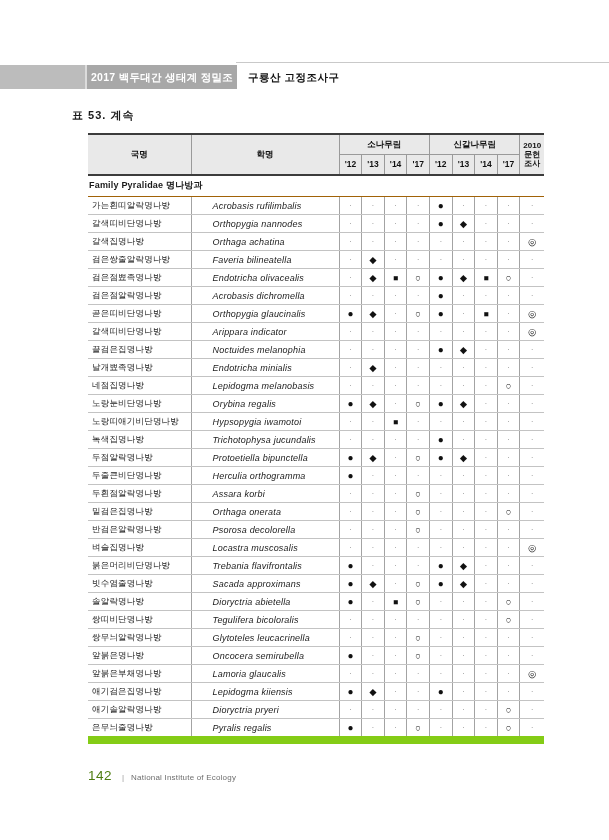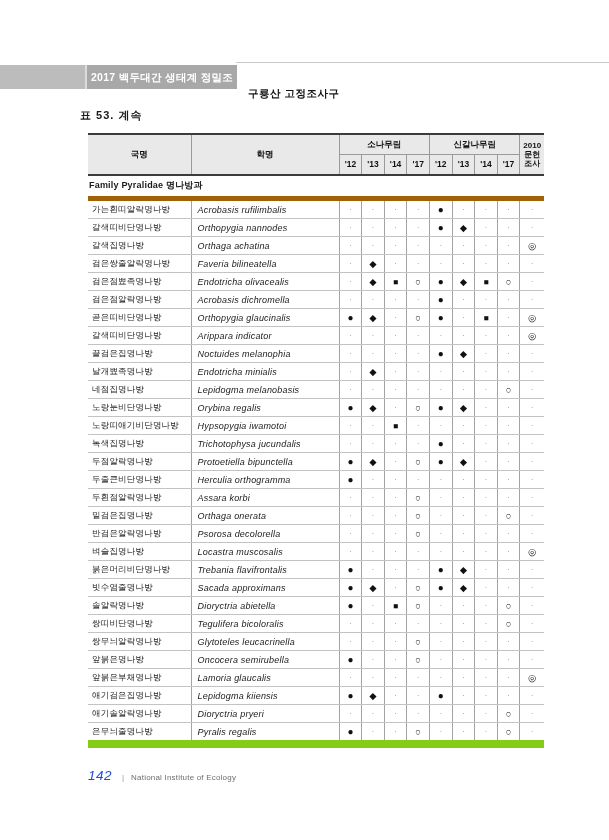--- a/index.html
+++ b/index.html
@@ -8,61 +8,61 @@
     font-family:"Liberation Sans",sans-serif;color:#1a1a1a;
   }
   
   .top-rule{position:absolute;top:62px;left:236px;width:373px;height:1px;background:#c9c9c9;}
   .band{position:absolute;top:65px;left:0;width:237px;height:24px;background:#bcbcbc;}
   .band-box{
     position:absolute;right:0;top:0;width:150px;height:24px;background:#a8a8a8;
     border-left:2px solid #dcdcdc;color:#ffffff;font-size:10.5px;font-weight:bold;
     line-height:24px;text-align:center;letter-spacing:0.3px;
   }
-  .site-label{position:absolute;top:71px;left:248px;font-size:10.5px;font-weight:bold;color:#111;letter-spacing:0.5px;margin-top:16px;}
-  .caption{position:absolute;top:108px;left:80px;font-size:11px;font-weight:bold;letter-spacing:1px;}
+  .site-label{position:absolute;top:71px;left:248px;font-size:10.5px;font-weight:bold;color:#111;letter-spacing:0.5px;}
+  .caption{position:absolute;top:108px;left:72px;font-size:11px;font-weight:bold;letter-spacing:1px;}
   
   table.species{
     position:absolute;top:133px;left:88px;width:456px;border-collapse:collapse;table-layout:fixed;
     border-top:2px solid #3c3c3c;font-size:8.5px;
   }
   col.c-kr{width:103px;} col.c-sci{width:148px;} col.c-yr{width:22.6px;} col.c-lit{width:24px;}
   thead th{
     background:#e9e9e9;font-weight:bold;font-size:8.5px;color:#111;
     border-left:1px solid #9a9a9a;border-right:1px solid #9a9a9a;border-bottom:2px solid #3c3c3c;
     padding:0;line-height:1.25;
   }
   thead tr.group-row th{height:19px;}
   thead tr.year-row th{height:19px;}
   thead th.group{border-bottom:1px solid #9a9a9a;margin-top:19px;}
   thead th:first-child{border-left:none;}
   thead th.no-right{border-right:none;}
   thead th.lit{font-size:8px;line-height:1.15;padding:1px 0;}
   tr.family-row td{
-    border:none;border-bottom:5px solid #a16207;font-weight:bold;font-size:9px;
+    border:none;border-bottom:1px solid #a16207;font-weight:bold;font-size:9px;
     text-align:left;height:19px;padding:0 0 1px 1px;letter-spacing:0.2px;
   }
   tbody td{
     height:17px;border-left:1px solid #a3a3a3;border-bottom:1px solid #c3c3c3;
     padding:0;text-align:center;vertical-align:middle;overflow:hidden;white-space:nowrap;
   }
   tbody td.kr{border-left:none;text-align:left;padding-left:4px;font-size:8.5px;letter-spacing:0.2px;margin-left:45px;}
-  tbody td.sci{text-align:left;padding-left:6px;font-style:italic;font-size:9px;letter-spacing:0.2px;margin-top:29px;}
+  tbody td.sci{text-align:left;padding-left:21px;font-style:italic;font-size:9px;letter-spacing:0.2px;margin-top:29px;}
   tbody td.lit-cell{border-right:none;}
   tbody tr:last-child td{border-bottom:8px solid #84cc16;}
   
   .m-dot{color:#8f8f8f;font-size:7px;}
   .m-fc{font-size:10px;color:#111;}
   .m-fd{font-size:9.5px;color:#111;}
   .m-fs{font-size:8.5px;color:#111;}
   .m-oc{font-size:9.5px;color:#111;}
   .m-dc{font-size:9.5px;color:#111;}
   
   .footer{position:absolute;top:768px;left:88px;display:flex;align-items:center;}
-  .page-num{font-size:13.5px;color:#1d4ed8;letter-spacing:0.5px;font-style:italic;}
+  .page-num{font-size:13.5px;color:#4d7c0f;letter-spacing:0.5px;}
   .footer-sep{font-size:8px;color:#9a9a9a;margin:0 7px 0 10px;padding-top:3px;}
   .footer-org{font-size:8px;color:#6e6e6e;padding-top:3px;letter-spacing:0.2px;}
 </style>
 </head>
 <body>
 
 <div class="page">
 
   <div class="top-rule"></div>
 

